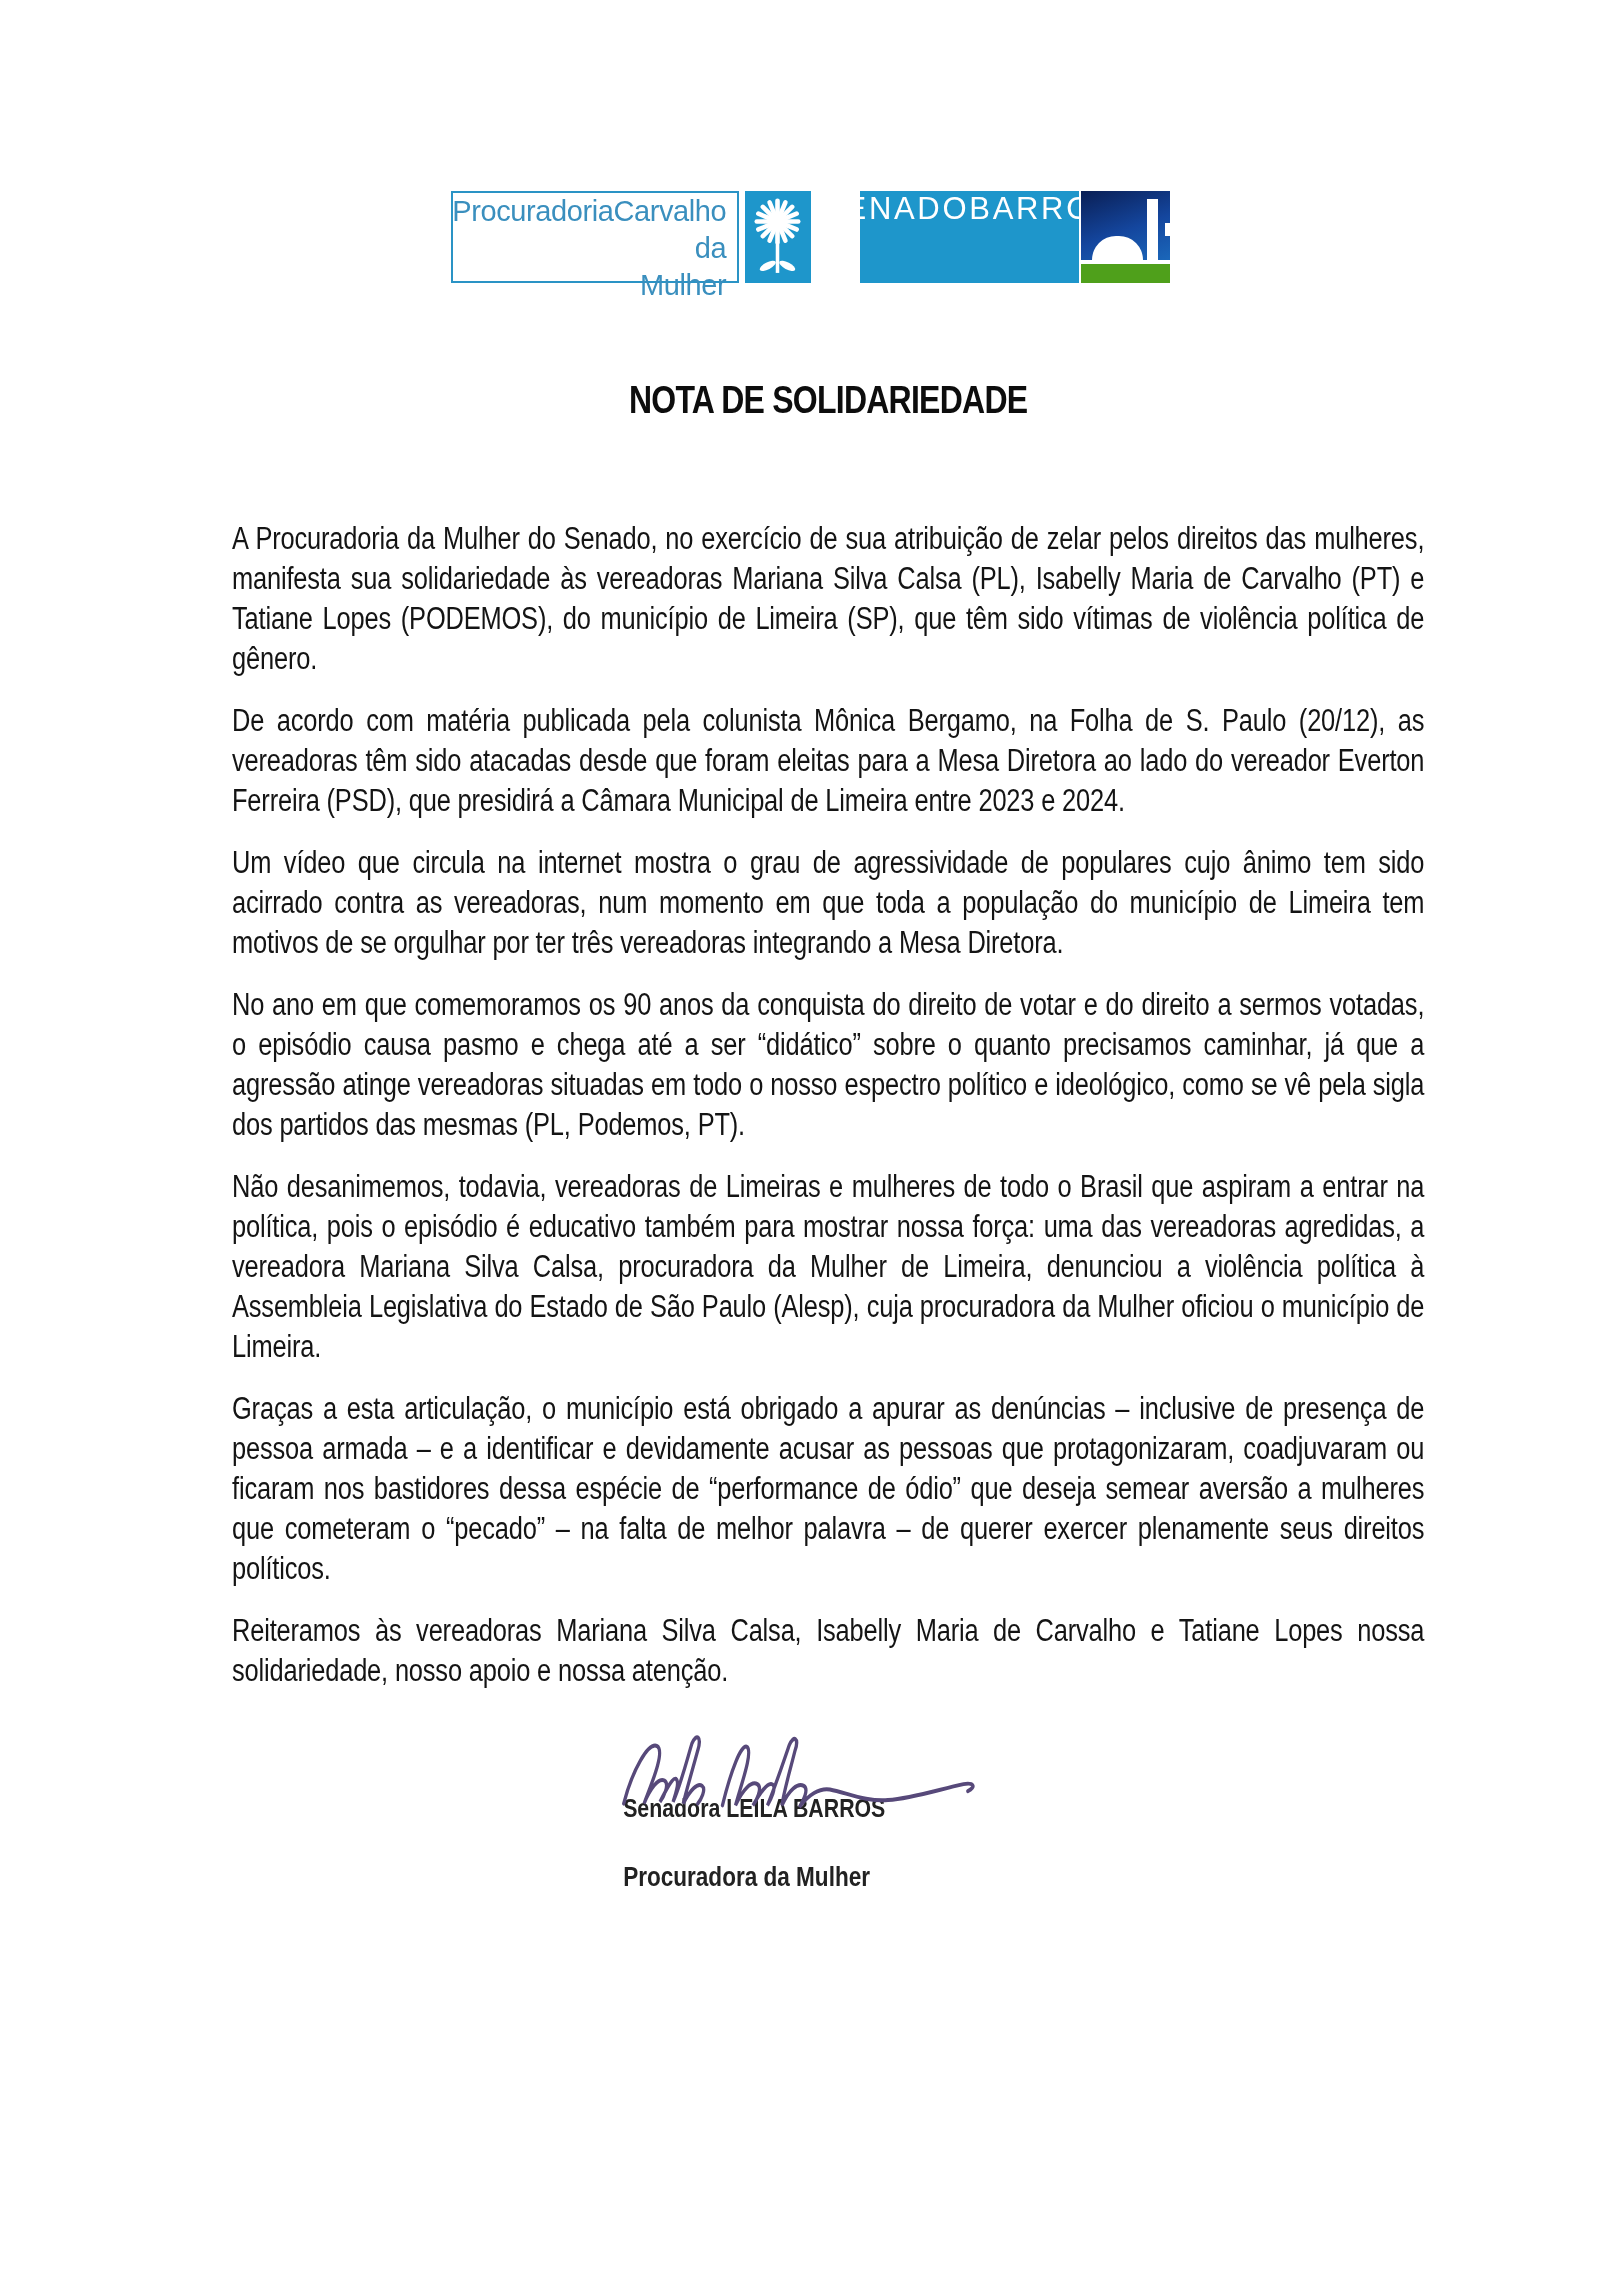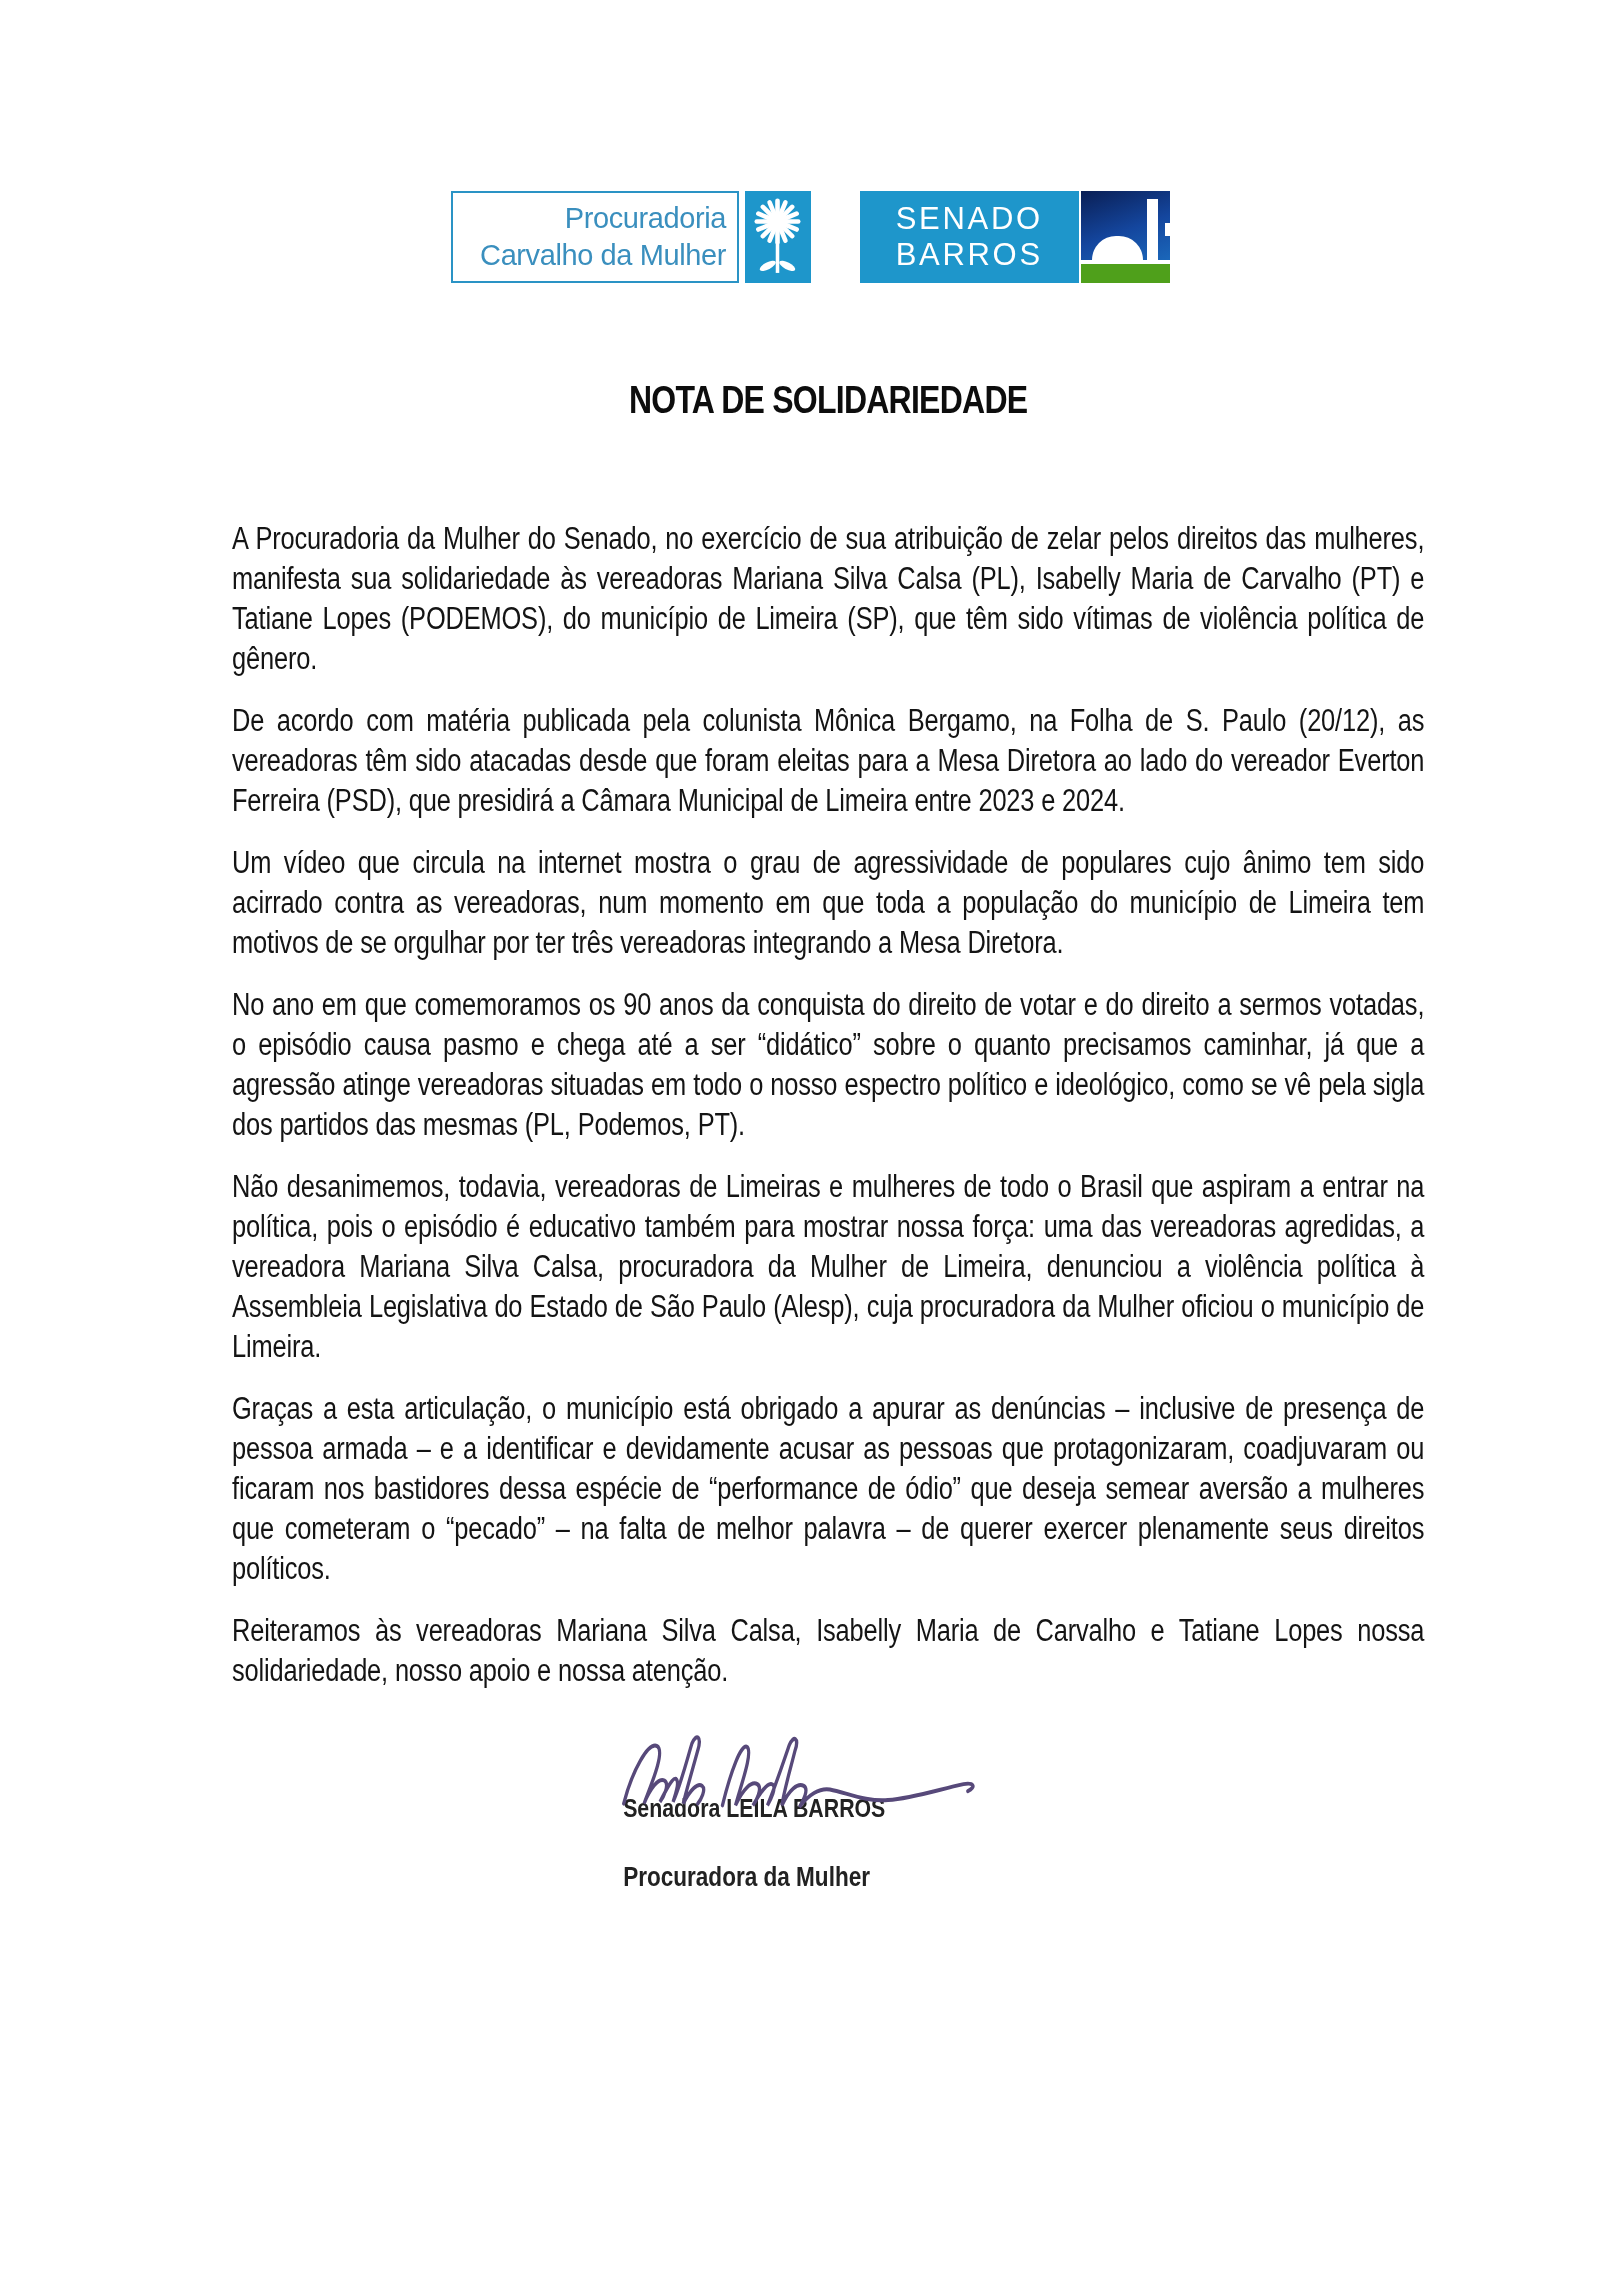--- a/index.html
+++ b/index.html
@@ -23,21 +23,21 @@
     justify-content: center;
     align-items: flex-start;
   }
   .logo-proc-box {
     box-sizing: border-box;
     width: 288px;
     height: 92px;
     border: 2.7px solid #2A93C5;
     background: #ffffff;
     display: flex;
-    flex-direction: column;
+    flex-direction: row;
     justify-content: center;
     text-align: right;
     padding-right: 10.6px;
     color: #3A8FBE;
     font-size: 29px;
     line-height: 37px;
     letter-spacing: -0.4px;
   }
   .logo-flower-box {
     width: 66px;
@@ -49,21 +49,21 @@
     justify-content: center;
   }
   .logo-senado-box {
     box-sizing: border-box;
     width: 219px;
     height: 92px;
     margin-left: 49px;
     background: #1E96CB;
     color: #ffffff;
     display: flex;
-    flex-direction: column;
+    flex-direction: row;
     justify-content: center;
     text-align: center;
     font-size: 31px;
     line-height: 36px;
     letter-spacing: 2.7px;
     font-weight: 400;
   }
   .logo-building {
     position: relative;
     width: 89px;

